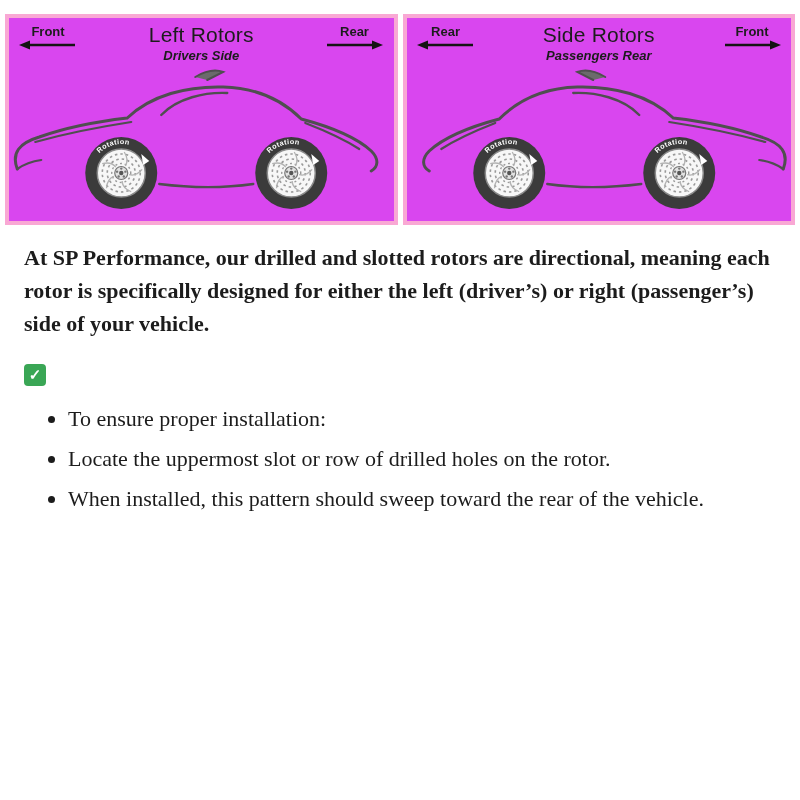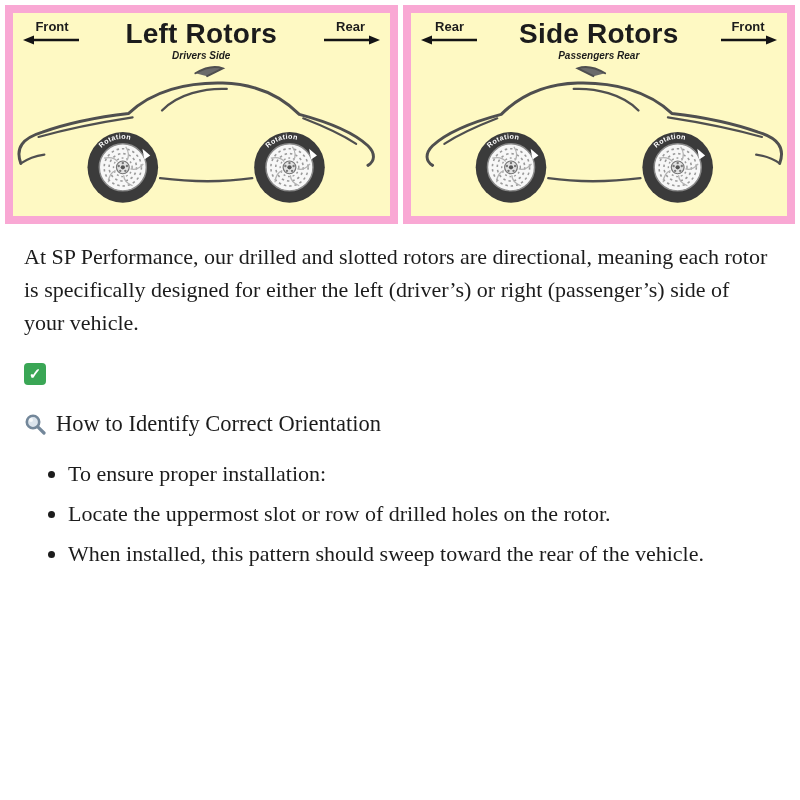--- a/index.html
+++ b/index.html
@@ -7,41 +7,41 @@
     width:800px; height:800px;
     background:#ffffff;
     color:#1c1c1c;
     font-family:"Liberation Serif", serif;
     overflow:hidden;
   }
 
   
   .diagram { display:flex; gap:5px; padding:5px 5px 0 5px; }
   .panel {
-    flex:1; border:8px solid #f9a8d4; height:203px;
-    position:relative; background:#fef9c3; overflow:hidden;
+    flex:1; border:4px solid #f9a8d4; height:203px;
+    position:relative; background:#d946ef; overflow:hidden;margin-top:9px;
   }
   .panel-header {
     display:flex; justify-content:space-between; align-items:flex-start;
     padding:5px 8px 0 8px;
   }
   .title-block { text-align:center; font-family:"Liberation Sans", sans-serif; margin-top:1px; }
-  .panel-title { font-weight:bold; font-size:28px; line-height:1.05; letter-spacing:.2px; }
-  .panel-subtitle { font-weight:bold; font-style:italic; font-size:10px; margin-top:2px; }
+  .panel-title { font-weight:normal; font-size:21px; line-height:1.05; letter-spacing:.2px; }
+  .panel-subtitle { font-weight:bold; font-style:italic; font-size:13px; margin-top:2px; }
   .dir { display:flex; flex-direction:column; align-items:center; margin-top:2px; width:62px; }
   .dir-label {
     font-family:"Liberation Sans", sans-serif;
     font-weight:bold; font-size:13px; line-height:1.1;
   }
   .dir svg { display:block; margin-top:1px; }
   .car-area { position:absolute; left:0; right:0; bottom:2px; }
 
   
   .content { padding:16px 28px 0 24px; font-size:22px; line-height:1.5; }
-  .intro { margin:0 0 24px 0; }
+  .intro { margin:0 0 24px 0;font-weight:bold; }
   .heading {
     display:flex; align-items:center; gap:10px;
     font-size:22.5px; margin:22px 0 16px 0;
   }
   .heading.bold { font-weight:bold; }
   .lead { margin:0 0 12px 0; }
   ul { margin:0 0 16px 0; padding-left:44px; }
   li { margin-bottom:7px; }
   li:last-child { margin-bottom:0; }
 
@@ -161,28 +161,20 @@
 <div class="content">
 
   <p class="intro">At SP Performance, our drilled and slotted rotors are directional, meaning each rotor is specifically designed for either the left (driver’s) or right (passenger’s) side of your vehicle.</p>
 
   <div class="heading bold">
     <span class="check-icon">✓</span>
   </div>
 
 
 
-  <div class="heading">
-    <svg class="mag-icon" width="22" height="22" viewBox="0 0 22 22">
-      <circle cx="9" cy="9" r="6.2" fill="#dbe4ec" stroke="#73879a" stroke-width="2.6"></circle>
-      <circle cx="7" cy="7" r="2" fill="#ffffff" opacity="0.8"></circle>
-      <line x1="13.8" y1="13.8" x2="20" y2="20" stroke="#73879a" stroke-width="3.2" stroke-linecap="round"></line>
-    </svg>
-    <span>How to Identify Correct Orientation</span>
-  </div>
 
   <ul>
     <li>To ensure proper installation:</li>
     <li>Locate the uppermost slot or row of drilled holes on the rotor.</li>
     <li>When installed, this pattern should sweep toward the rear of the vehicle.</li>
   </ul>
 
 </div>
 
 </body></html>

